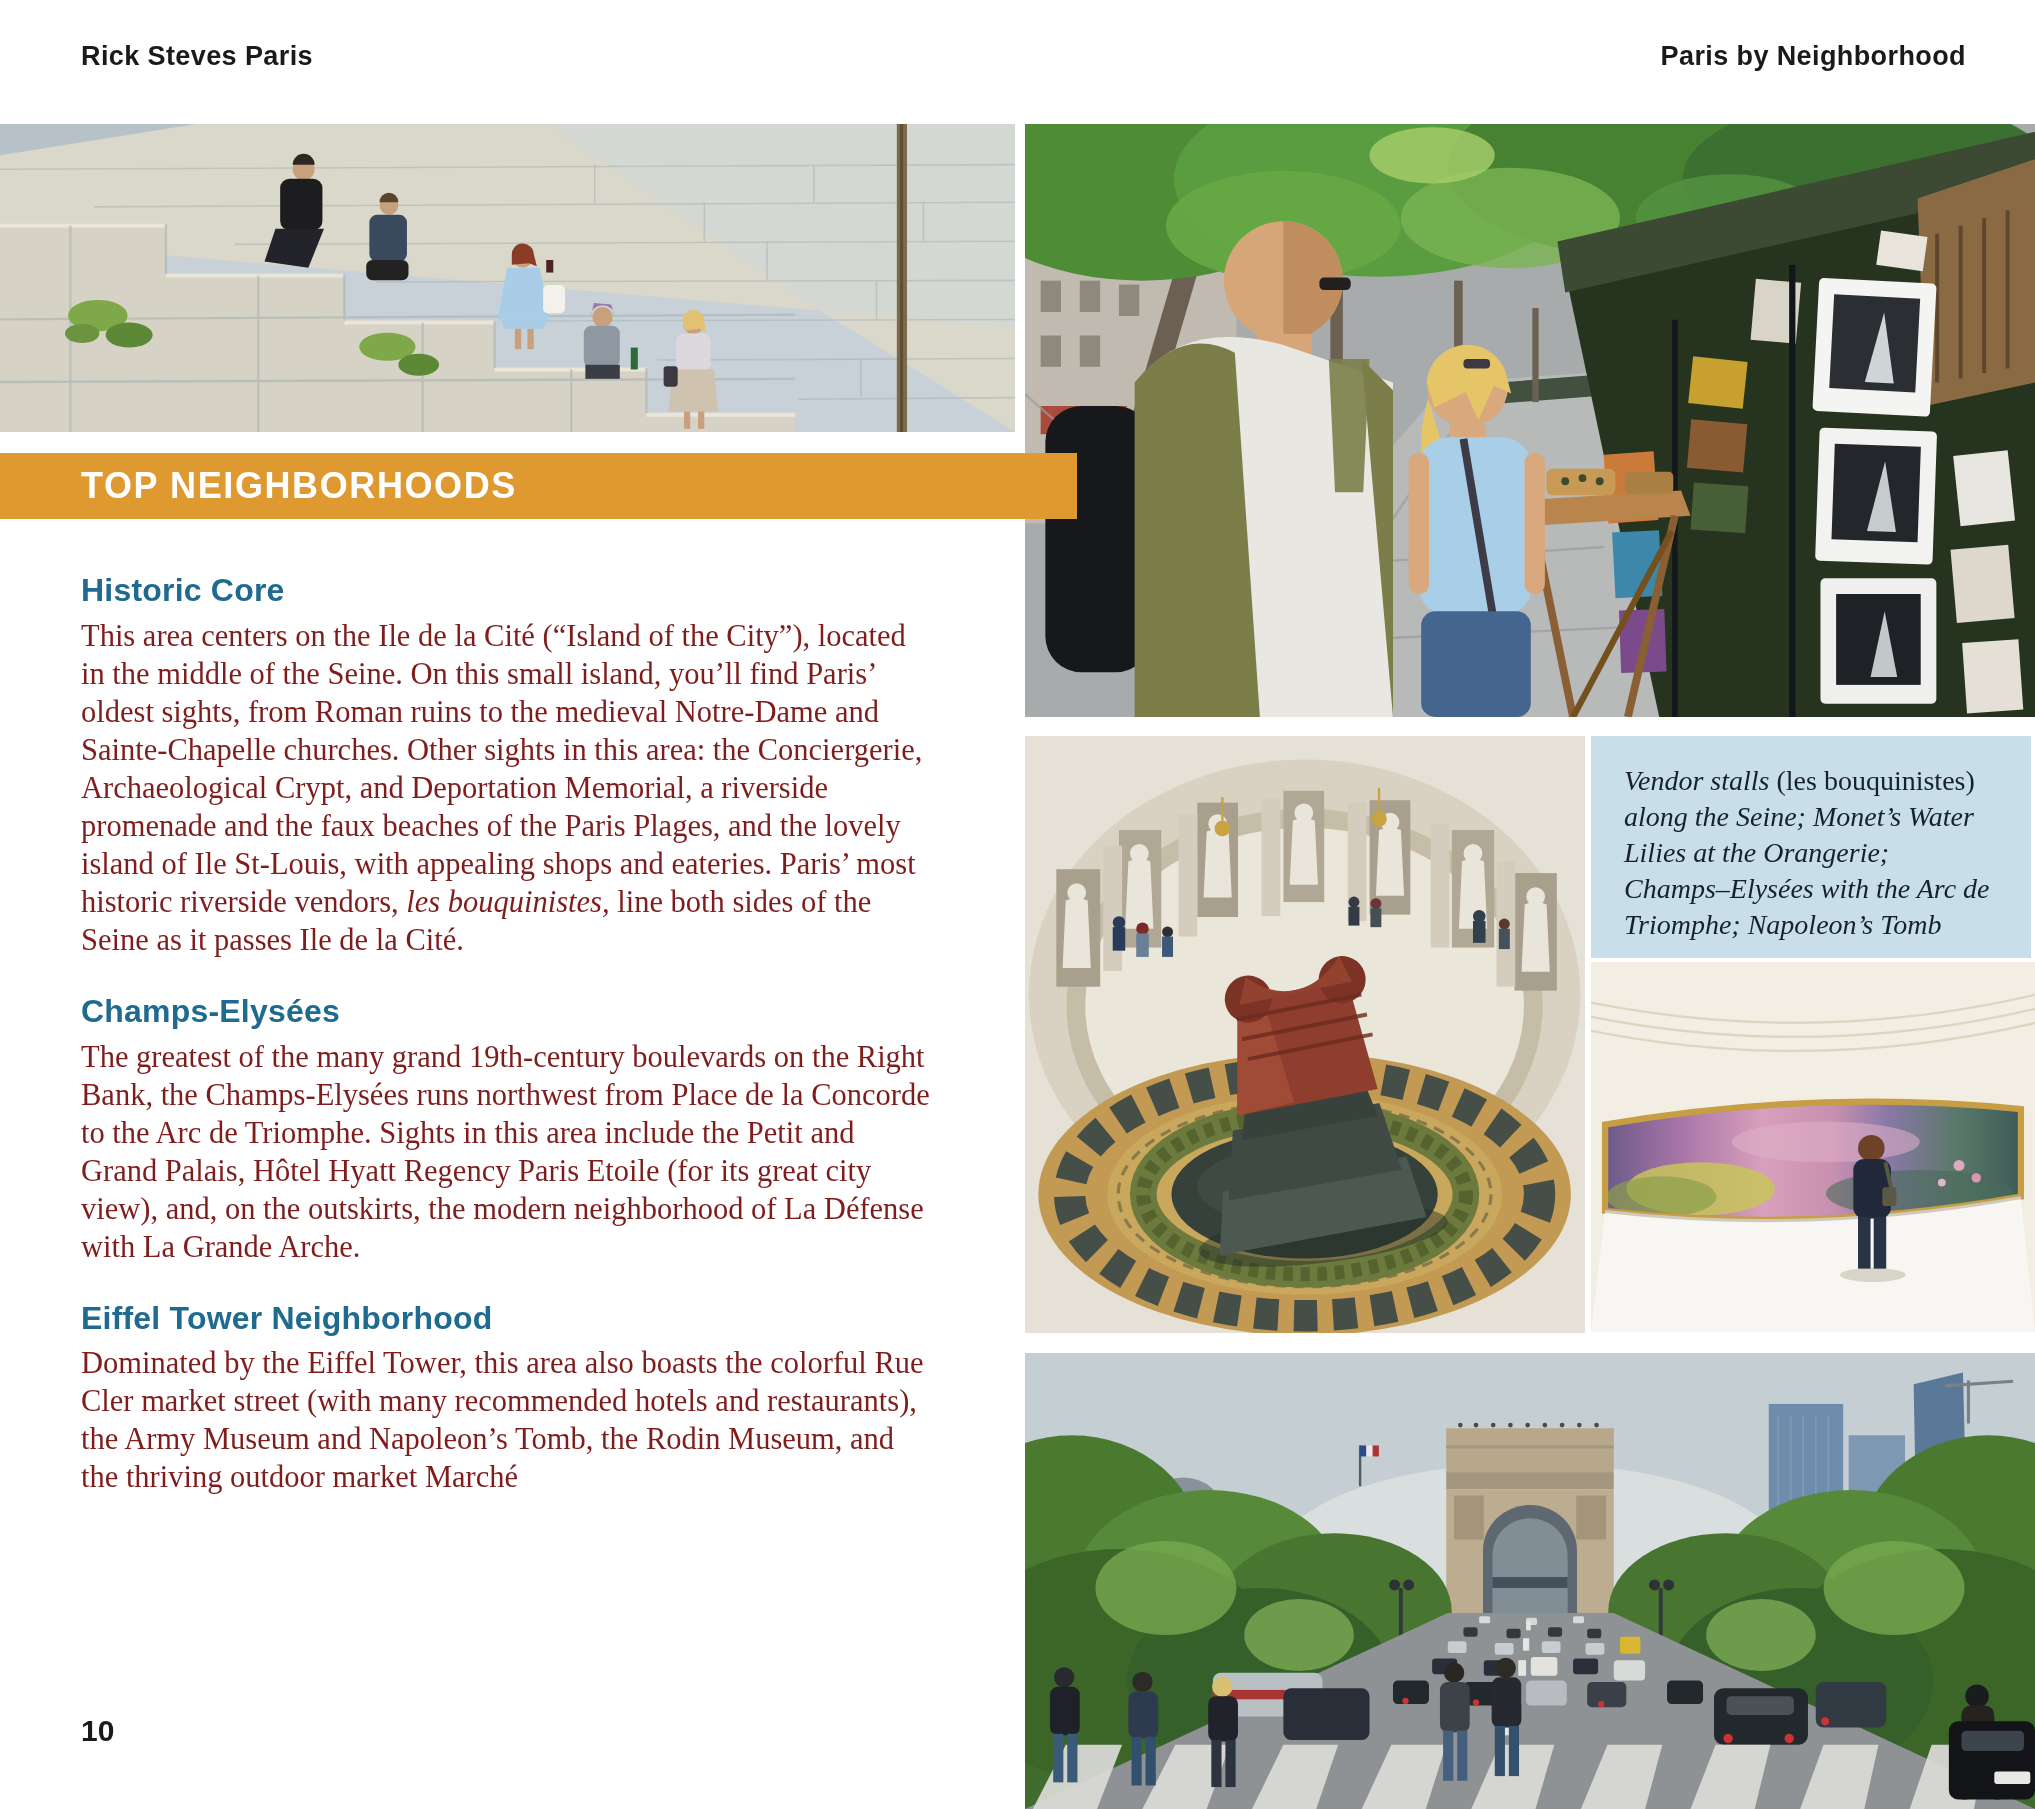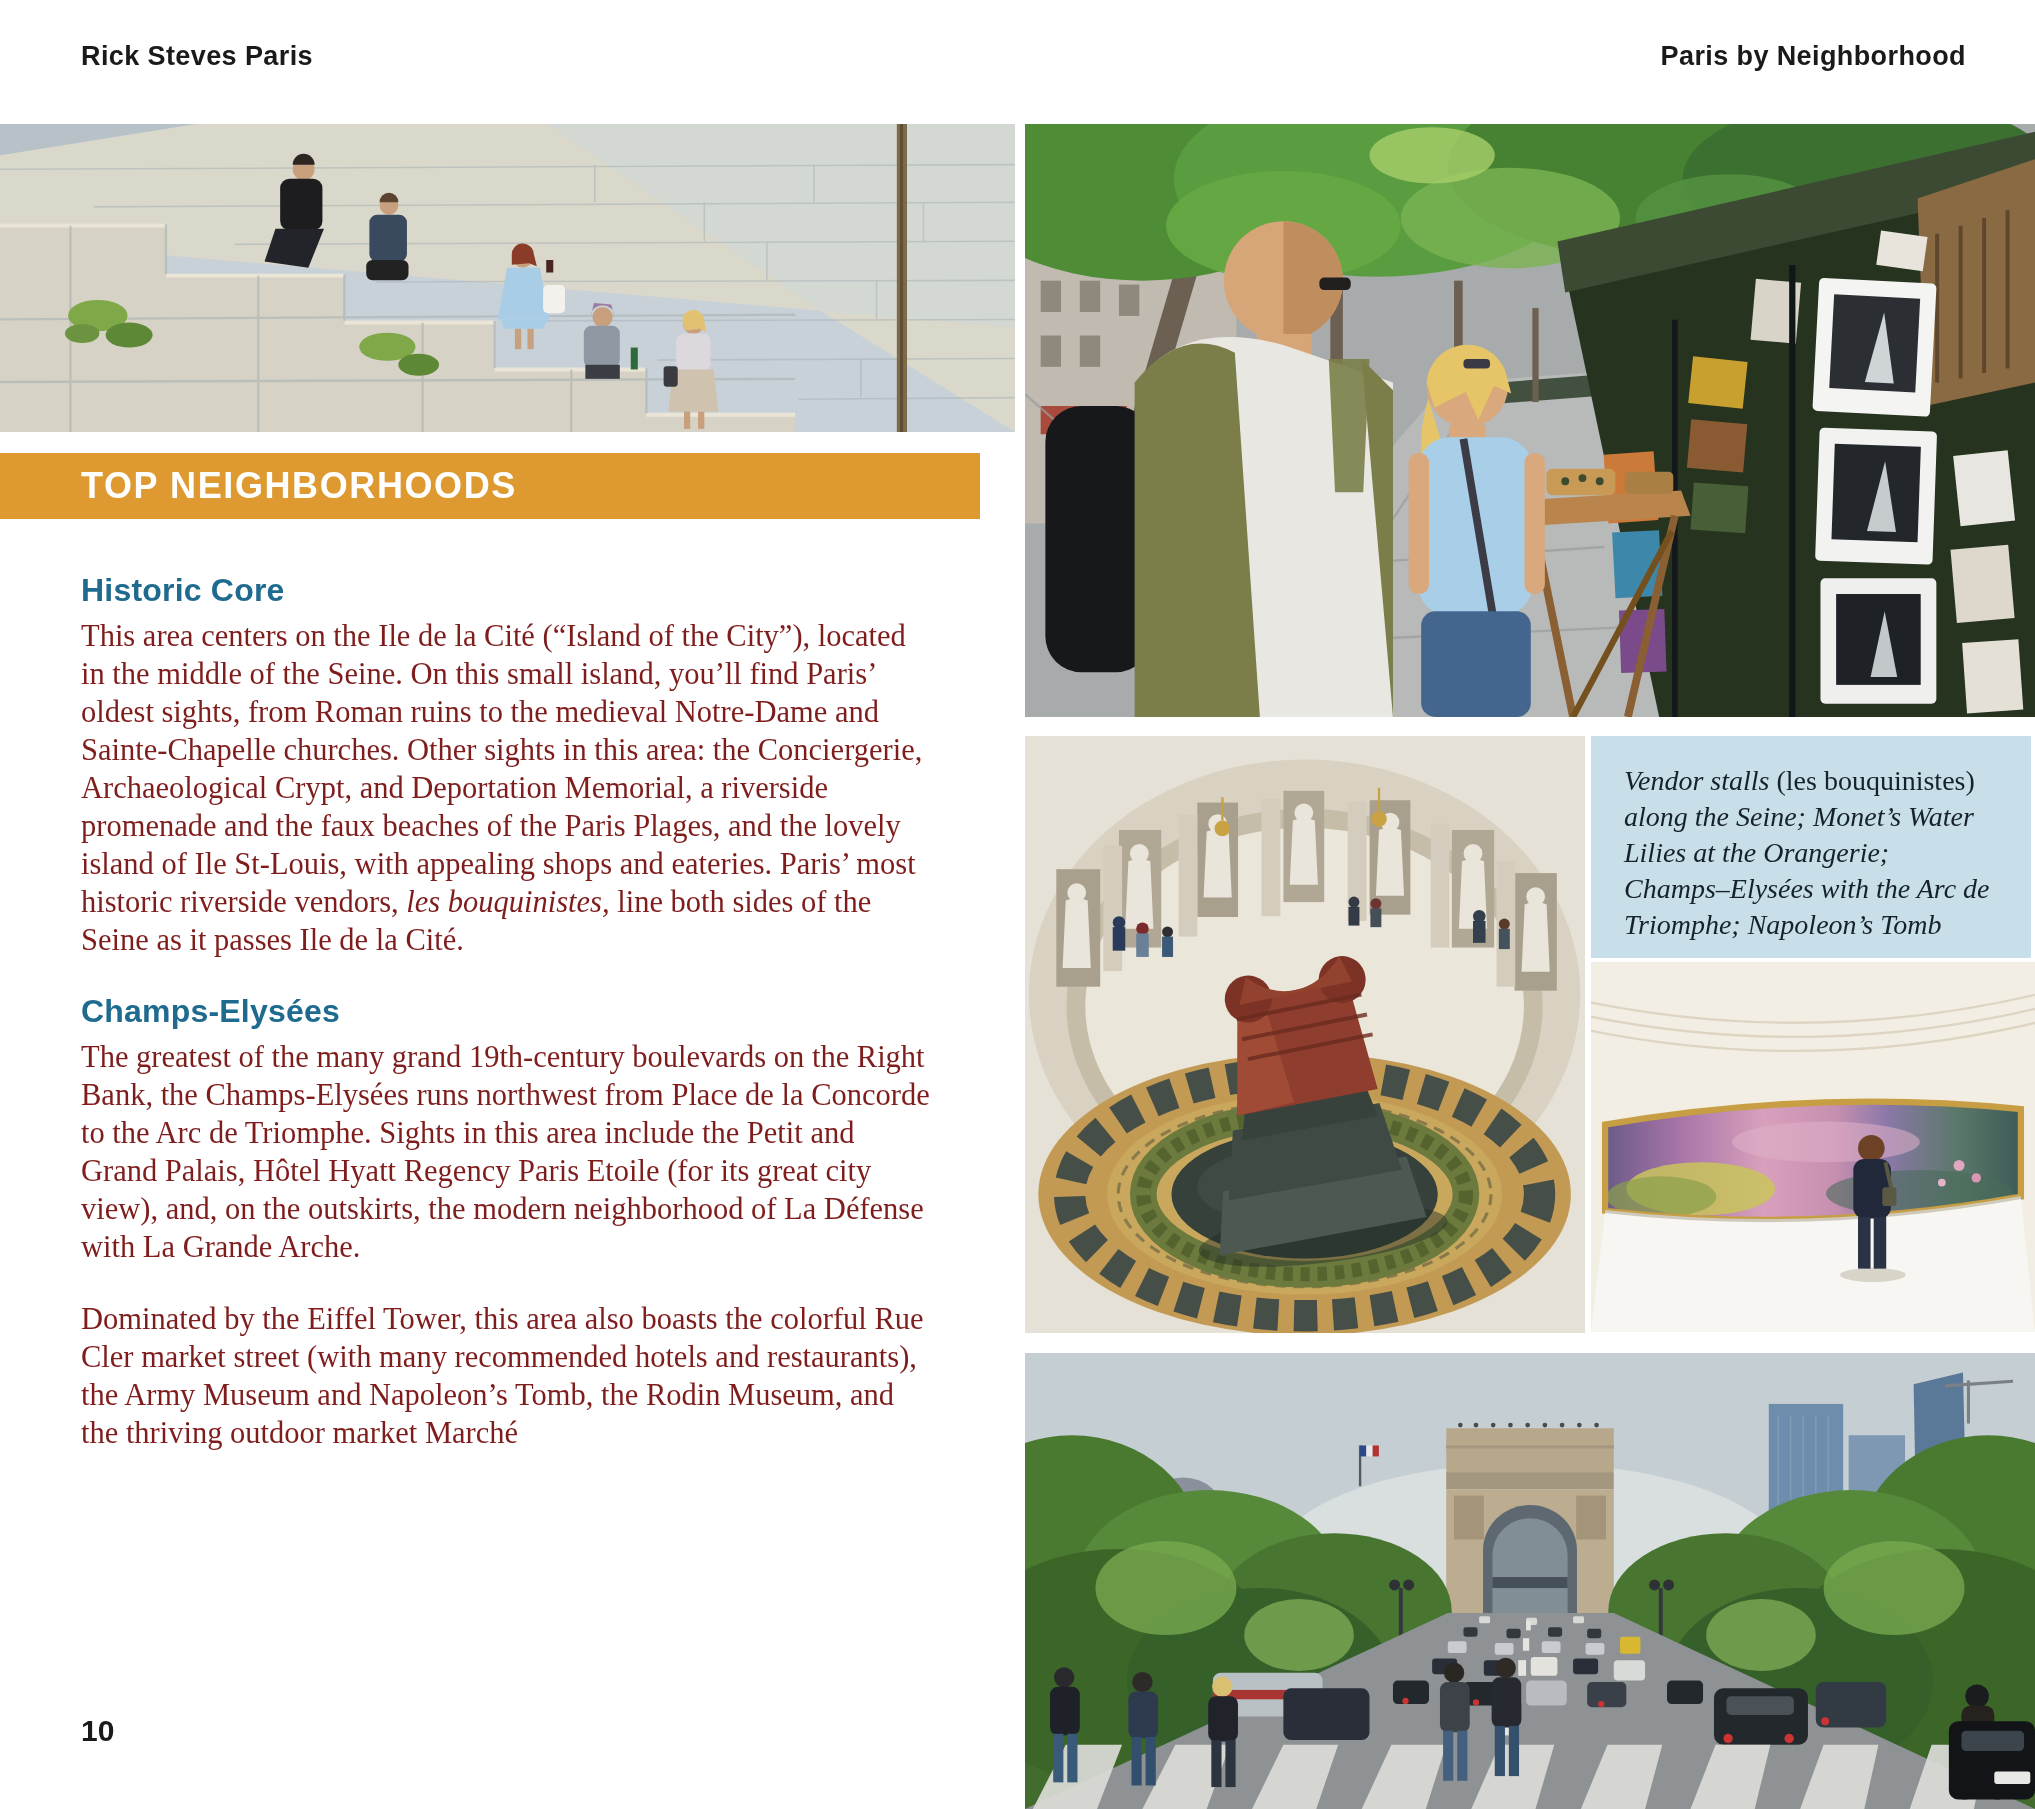--- a/index.html
+++ b/index.html
@@ -12,21 +12,21 @@
   .runhead.right{right:69px;text-align:right;}
   
   .photo{position:absolute;overflow:hidden;background:#dddddd;}
   .photo svg{display:block;width:100%;height:100%;}
   #photo-steps{left:0;top:124px;width:1015px;height:308px;}
   #photo-bouquinistes{left:1025px;top:124px;width:1010px;height:593px;}
   #photo-tomb{left:1025px;top:736px;width:560px;height:597px;}
   #photo-orangerie{left:1591px;top:962px;width:444px;height:370px;}
   #photo-champs{left:1025px;top:1353px;width:1010px;height:456px;}
   
-  .banner{position:absolute;left:0;top:453px;width:980px;height:66px;background:#DE9A30;}
+  .banner{position:absolute;left:0;top:453px;width:1077px;height:66px;background:#DE9A30;}
   .banner span{display:block;padding-left:81px;line-height:66px;color:#ffffff;
      font-family:"Liberation Sans", sans-serif;font-weight:700;font-size:36px;letter-spacing:1.6px;}
   
   .column{position:absolute;left:81px;top:572px;width:849px;}
   .column h2{font-family:"Liberation Sans", sans-serif;font-weight:700;font-size:32px;
      color:#1F6A8F;margin:0 0 7.8px 0;letter-spacing:0.2px;}
   .column h2 + p{margin-top:0;}
   .column p{font-size:30.5px;line-height:38px;margin:0 0 0 0;color:#7f1d1d;}
   .column .sect{margin-bottom:34px;}
   .italic{font-style:italic;}
@@ -642,20 +642,21 @@
       <h2>Historic Core</h2>
       <p><span>This area centers on the Ile de la Cité (“Island of the City”), located in the middle of the Seine. On this small island, you’ll find Paris’ oldest sights, from Roman ruins to the medieval Notre-Dame and Sainte-Chapelle churches. Other sights in this area: the Conciergerie, Archaeological Crypt, and Deportation Memorial, a riverside promenade and the faux beaches of the Paris Plages, and the lovely island of Ile St-Louis, with appealing shops and eateries. Paris’ most historic riverside vendors, </span><span class="italic">les bouquinistes,</span><span> line both sides of the Seine as it passes Ile de la Cité.</span></p>
     </div>
     <div class="sect">
     </div>
     <div class="sect">
       <h2>Champs-Elysées</h2>
       <p>The greatest of the many grand 19th-century boulevards on the Right Bank, the Champs-Elysées runs northwest from Place de la Concorde to the Arc de Triomphe. Sights in this area include the Petit and Grand Palais, Hôtel Hyatt Regency Paris Etoile (for its great city view), and, on the outskirts, the modern neighborhood of La Défense with La Grande Arche.</p>
     </div>
     <div class="sect">
+      <h2>Eiffel Tower Neighborhood</h2>
       <p>Dominated by the Eiffel Tower, this area also boasts the colorful Rue Cler market street (with many recommended hotels and restaurants), the Army Museum and Napoleon’s Tomb, the Rodin Museum, and the thriving outdoor market Marché</p>
     </div>
   </div>
 
   <div class="pageno">10</div>
 
 </div>
 
 
 </body></html>

